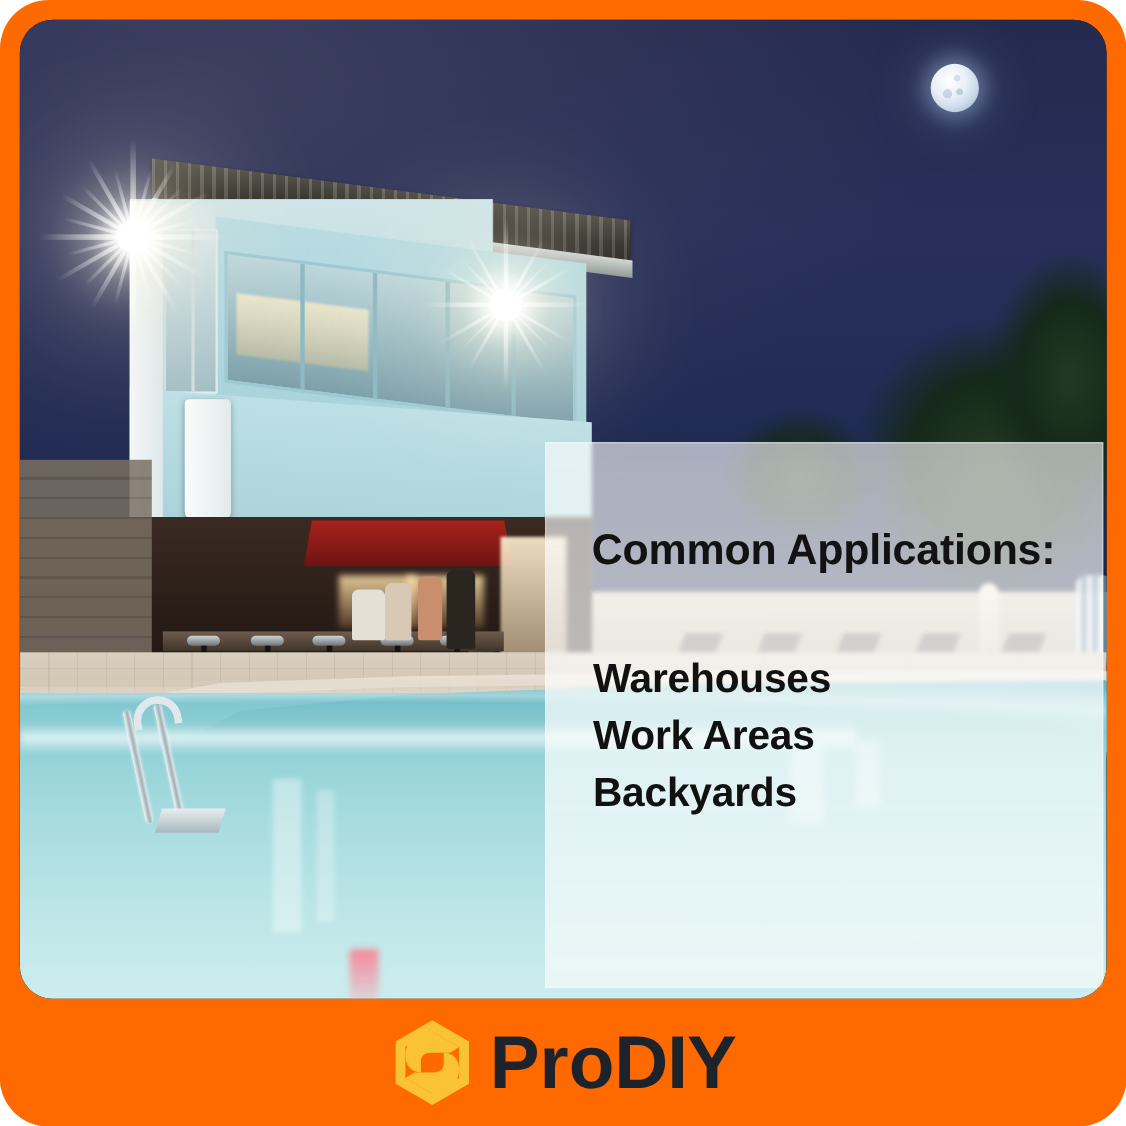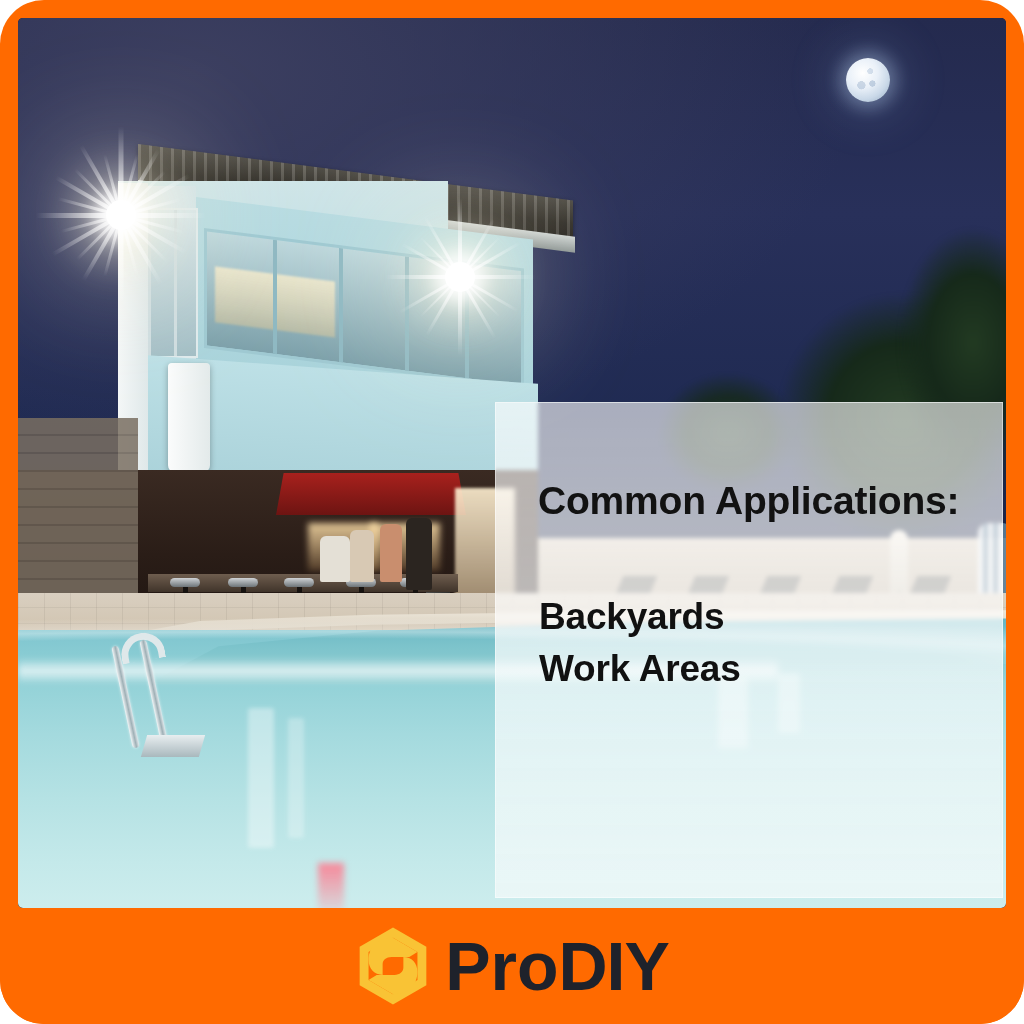--- a/index.html
+++ b/index.html
@@ -17,21 +17,21 @@
     border-radius:44px;
     overflow:hidden;
     box-sizing:border-box;
   }
 
   
   #photo-stage{
     position:absolute;
     left:18px;top:18px;
     width:988px;height:890px;
-    border-radius:5px;
+    border-radius:30px;
     overflow:hidden;
     background:#10142c;
   }
 
   
   .sky{
     position:absolute;inset:0;
     background:
       radial-gradient(140% 90% at 18% 6%, #3c3f60 0%, rgba(60,63,96,0) 48%),
       linear-gradient(180deg,#242a4e 0%, #28305a 22%, #1f2a52 46%, #16203f 64%, #101a30 80%, #0c1424 100%);
@@ -497,22 +497,23 @@
       <span class="ray" style="width:158px;height:4px;margin:-2px 0 0 -79px;transform:rotate(90deg);"></span>
       <span class="ray" style="width:134px;height:3px;margin:-1.5px 0 0 -67px;transform:rotate(120deg);"></span>
       <span class="ray" style="width:140px;height:3px;margin:-1.5px 0 0 -70px;transform:rotate(150deg);"></span>
       <span class="ray" style="width:112px;height:2px;margin:-1px 0 0 -56px;transform:rotate(45deg);"></span>
       <span class="ray" style="width:112px;height:2px;margin:-1px 0 0 -56px;transform:rotate(135deg);"></span>
     </div>
 
     <div id="applications-panel">
       <h2 id="applications-heading">Common Applications:</h2>
       <ul id="applications-list">
+        <li>Warehouses</li>
+        <li>Work Areas</li>
         <li>Backyards</li>
-        <li>Work Areas</li>
       </ul>
     </div>
 
   </div>
 
   <div id="brand-bar">
     <svg id="brand-mark" viewBox="0 0 100 108" aria-hidden="true">
       <path d="M50 2 L95 28 L95 80 L50 106 L5 80 L5 28 Z
                M50 16 L17 35 L17 73 L50 92 L83 73 L83 35 Z" fill="#F9C335" fill-rule="evenodd"></path>
       <path d="M50 16 C28 16 17 30 17 46 C17 58 25 66 36 66

